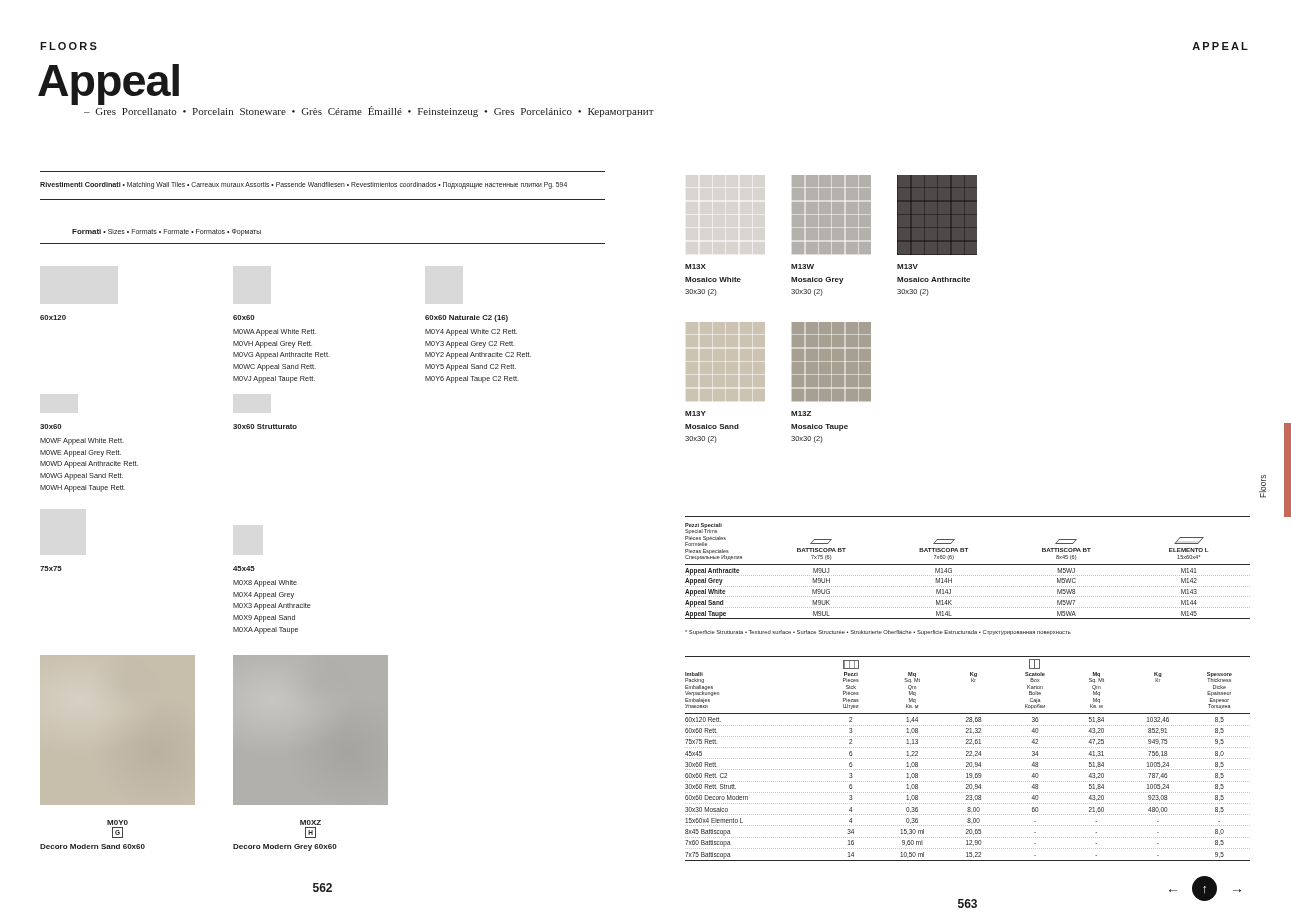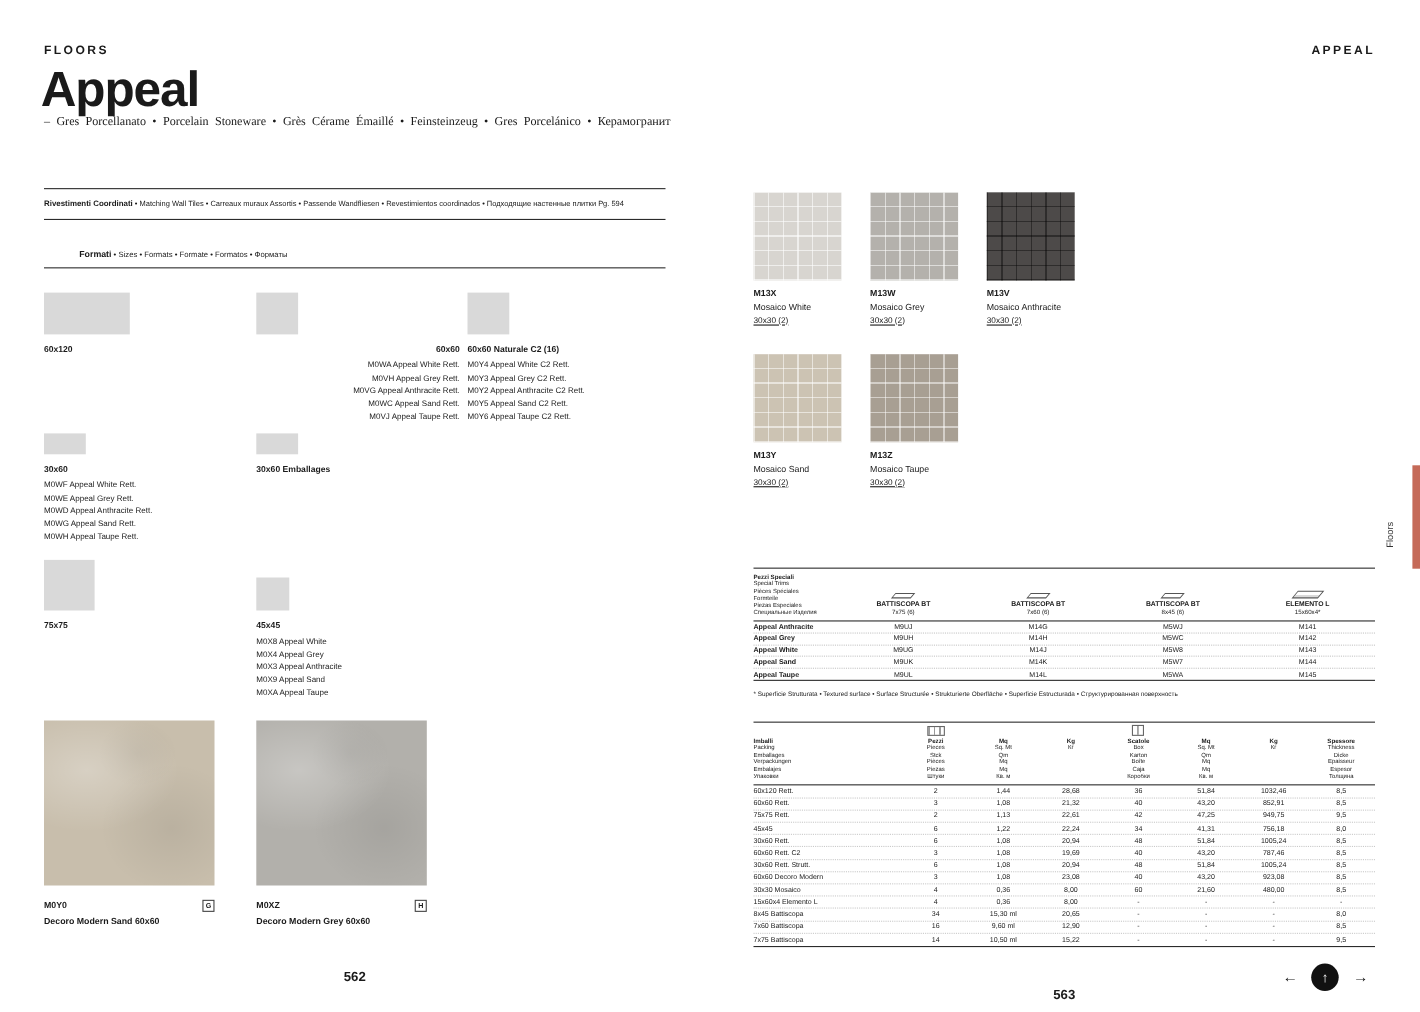--- a/index.html
+++ b/index.html
@@ -3,55 +3,55 @@
 <meta charset="utf-8">
 <style>
   * { margin:0; padding:0; box-sizing:border-box; }
   html,body { width:1291px; height:920px; }
   body { position:relative; background:#ffffff; color:#1a1a1a;
          font-family:"Liberation Sans", sans-serif; overflow:hidden; }
   .abs { position:absolute; }
 
   .kicker { font-size:11px; font-weight:bold; letter-spacing:2.2px; }
   h1.series { font-size:45px; font-weight:bold; letter-spacing:-1px; line-height:1; }
-  .subtitle { font-family:"Liberation Serif", serif; font-size:11px; word-spacing:3px; }
+  .subtitle { font-family:"Liberation Serif", serif; font-size:11px; word-spacing:3px;margin-left:44px; }
 
   .rule { height:0; border-top:1px solid #2b2b2b; }
   .coord { font-size:6.8px; }
   .coord .lead { font-weight:bold; font-size:7.2px; }
   .formati { font-size:7px; }
   .formati .lead { font-weight:bold; font-size:8px;padding-left:32px; }
 
   .fmt { width:185px; }
   .fmt-zone { height:46px; display:flex; align-items:flex-end; }
   .fmt-swatch { background:#d9d9d9; }
   .fmt-title { margin-top:9px; font-size:7.8px; font-weight:bold; }
   .fmt-items { margin-top:4px; }
   .fmt-item { font-size:7.3px; line-height:11.7px; }
 
   .decoro { width:155px; }
   .decoro-img { width:155px; height:150px; background-color:var(--tile);
     background-image:
       radial-gradient(120px 80px at 25% 30%, rgba(255,255,255,0.28), transparent 70%),
       radial-gradient(100px 90px at 75% 65%, rgba(0,0,0,0.07), transparent 65%),
       radial-gradient(60px 50px at 55% 20%, rgba(0,0,0,0.05), transparent 60%); }
-  .decoro-row { margin-top:13px; display:flex; justify-content:space-between; align-items:flex-start; }
+  .decoro-row { margin-top:13px; display:flex; justify-content:space-between; align-items:center;flex-direction:column; }
   .decoro-code { font-size:8px; font-weight:bold; }
   .decoro-badge { width:11px; height:11px; border:1px solid #444; font-size:6.5px; font-weight:bold;
                   display:flex; align-items:center; justify-content:center; }
   .decoro-name { margin-top:4px; font-size:8px; font-weight:bold; }
 
   .mosaic { width:80px; }
   .mosaic-img { width:80px; height:80px; background-color:var(--tile);
     background-image:
       repeating-linear-gradient(0deg, var(--grout) 0px, var(--grout) 1.2px, transparent 1.2px, transparent 13.33px),
       repeating-linear-gradient(90deg, var(--grout) 0px, var(--grout) 1.2px, transparent 1.2px, transparent 13.33px); }
   .mosaic-code { margin-top:7px; font-size:8px; font-weight:bold; }
-  .mosaic-name { margin-top:3.5px; font-size:8px; font-weight:normal; }
-  .mosaic-size { margin-top:3px; font-size:7.5px;text-decoration:underline; }
+  .mosaic-name { margin-top:3.5px; font-size:8px; font-weight:bold; }
+  .mosaic-size { margin-top:3px; font-size:7.5px; }
 
   .tiny-title { font-size:5.6px; font-weight:bold; line-height:6.4px; }
   .tiny-rest { font-size:5.4px; line-height:6.4px; white-space:pre-line; }
 
   .trims { left:685px; top:516px; width:565px; border-top:1px solid #2b2b2b; }
   .trims-head { display:grid; grid-template-columns:75px repeat(4,1fr); align-items:end;
                 padding:5px 0 4px; border-bottom:1px solid #2b2b2b; }
   .cols-contents { display:contents; }
   .tcol { text-align:center; }
   .trim-icon-zone { height:12px; display:flex; align-items:flex-end; justify-content:center; margin-bottom:2px; }
@@ -117,21 +117,21 @@
 
   <div>
 
       <section class="fmt abs" style="left: 40px; top: 258px;">
         <div class="fmt-zone">
           <div class="fmt-swatch" style="width: 78px; height: 38px;"></div>
         </div>
         <div class="fmt-title">60x120</div>
       </section>
 
-      <section class="fmt abs" style="left: 233px; top: 258px; text-align: right;">
+      <section class="fmt abs" style="left: 233px; top: 258px;">
         <div class="fmt-zone">
           <div class="fmt-swatch" style="width: 38px; height: 38px;"></div>
         </div>
         <div class="fmt-title">60x60</div>
         <div class="fmt-items">
 
         <div class="fmt-item">M0WA Appeal White Rett.</div>
           <div class="fmt-item">M0VH Appeal Grey Rett.</div>
           <div class="fmt-item">M0VG Appeal Anthracite Rett.</div>
           <div class="fmt-item">M0WC Appeal Sand Rett.</div>
@@ -166,21 +166,21 @@
           <div class="fmt-item">M0WD Appeal Anthracite Rett.</div>
           <div class="fmt-item">M0WG Appeal Sand Rett.</div>
           <div class="fmt-item">M0WH Appeal Taupe Rett.</div>
         </div>
       </section>
 
       <section class="fmt abs" style="left: 233px; top: 367px;">
         <div class="fmt-zone">
           <div class="fmt-swatch" style="width: 38px; height: 19px;"></div>
         </div>
-        <div class="fmt-title">30x60 Emballages</div>
+        <div class="fmt-title">30x60 Strutturato</div>
       </section>
 
       <section class="fmt abs" style="left: 40px; top: 509px;">
         <div class="fmt-zone">
           <div class="fmt-swatch" style="width: 46px; height: 46px;"></div>
         </div>
         <div class="fmt-title">75x75</div>
       </section>
 
       <section class="fmt abs" style="left: 233px; top: 509px;">

